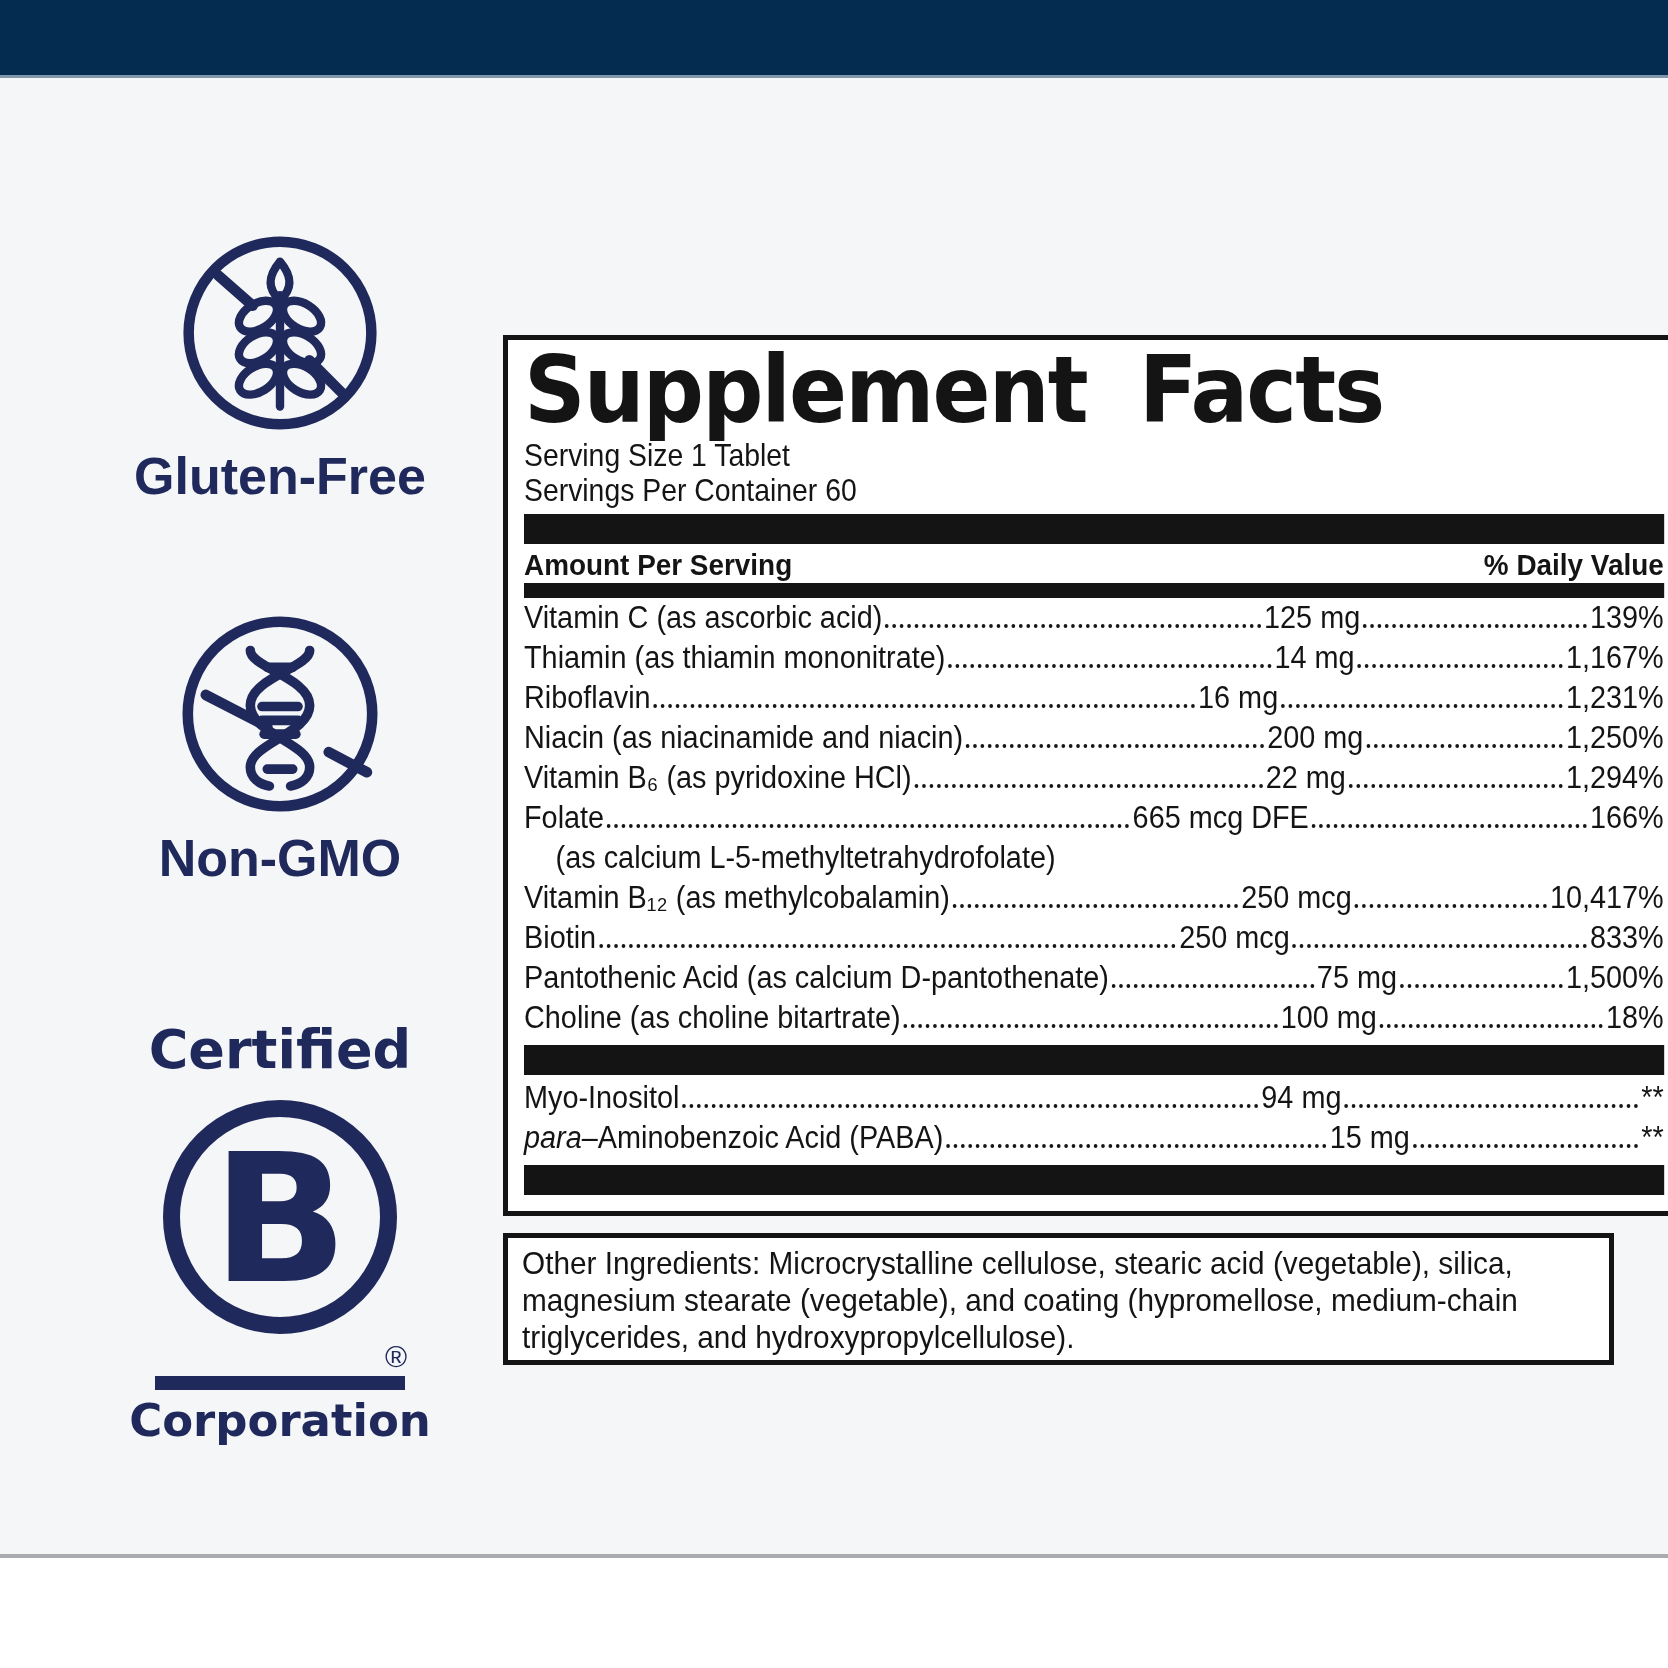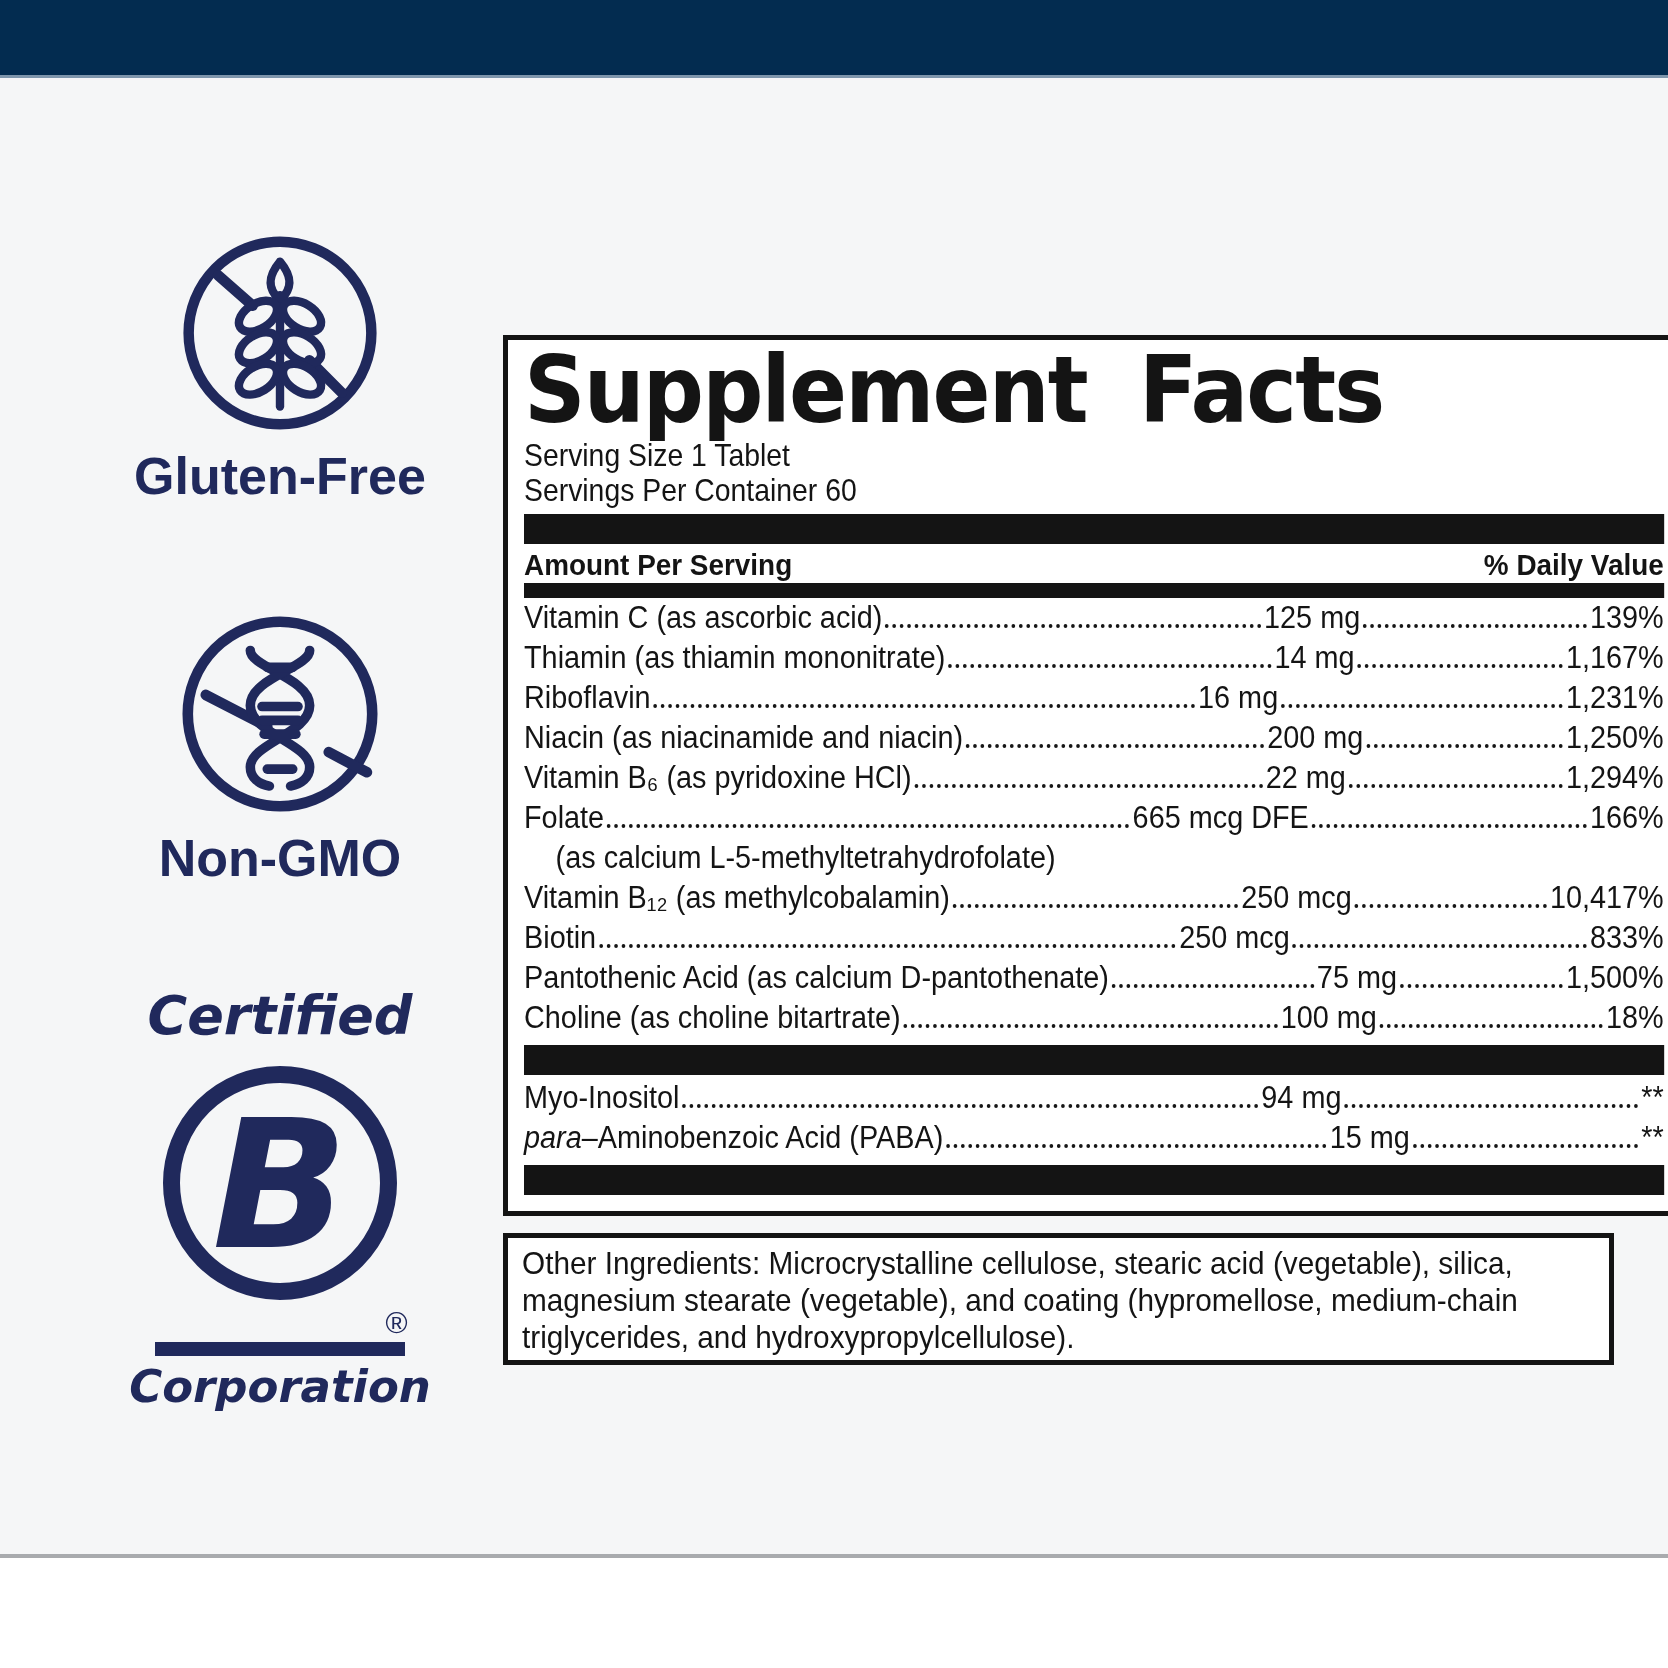--- a/index.html
+++ b/index.html
@@ -11,21 +11,21 @@
               background:#f5f6f7; border-bottom:4px solid #a9abae; }
   .top-bar { position:absolute; left:0; top:0; width:1668px; height:78px;
              border-bottom:3px solid #7e96ac; }
 
   
   .badge { position:absolute; width:370px; text-align:center; color:#20295c; }
   .badge svg { display:block; margin:0 auto; }
   .badge-label { font-size:52px; font-weight:600; letter-spacing:0; margin-top:8px; }
   .badge-gf  { left:95px; top:228px; }
   .badge-gmo { left:95px; top:608px; }
-  .badge-b   { left:95px; top:988px;font-style:italic; }
+  .badge-b   { left:95px; top:1022px; }
   .cert-title { font-family:"DejaVu Sans","Liberation Sans",sans-serif; font-weight:bold; font-size:54px; line-height:56px; }
   .b-circle { position:relative; width:234px; height:234px; margin:22px auto 0; border:17px solid #20295c; border-radius:50%; }
   .b-letter { position:absolute; left:0; top:2px; width:100%; height:100%; display:flex; align-items:center; justify-content:center;
               font-family:"DejaVu Sans",sans-serif; font-weight:bold; font-size:178px; color:#20295c; }
   .b-reg { position:absolute; right:58px; top:318px; font-size:30px; font-weight:normal; }
   .b-bar { width:250px; height:14px; background:#20295c; margin:42px auto 0; }
   .corp-title { font-family:"DejaVu Sans","Liberation Sans",sans-serif; font-weight:bold; font-size:45px; margin-top:4px; }
 
   
   .panel { position:absolute; left:503px; top:335px; width:1182px; height:881px;

